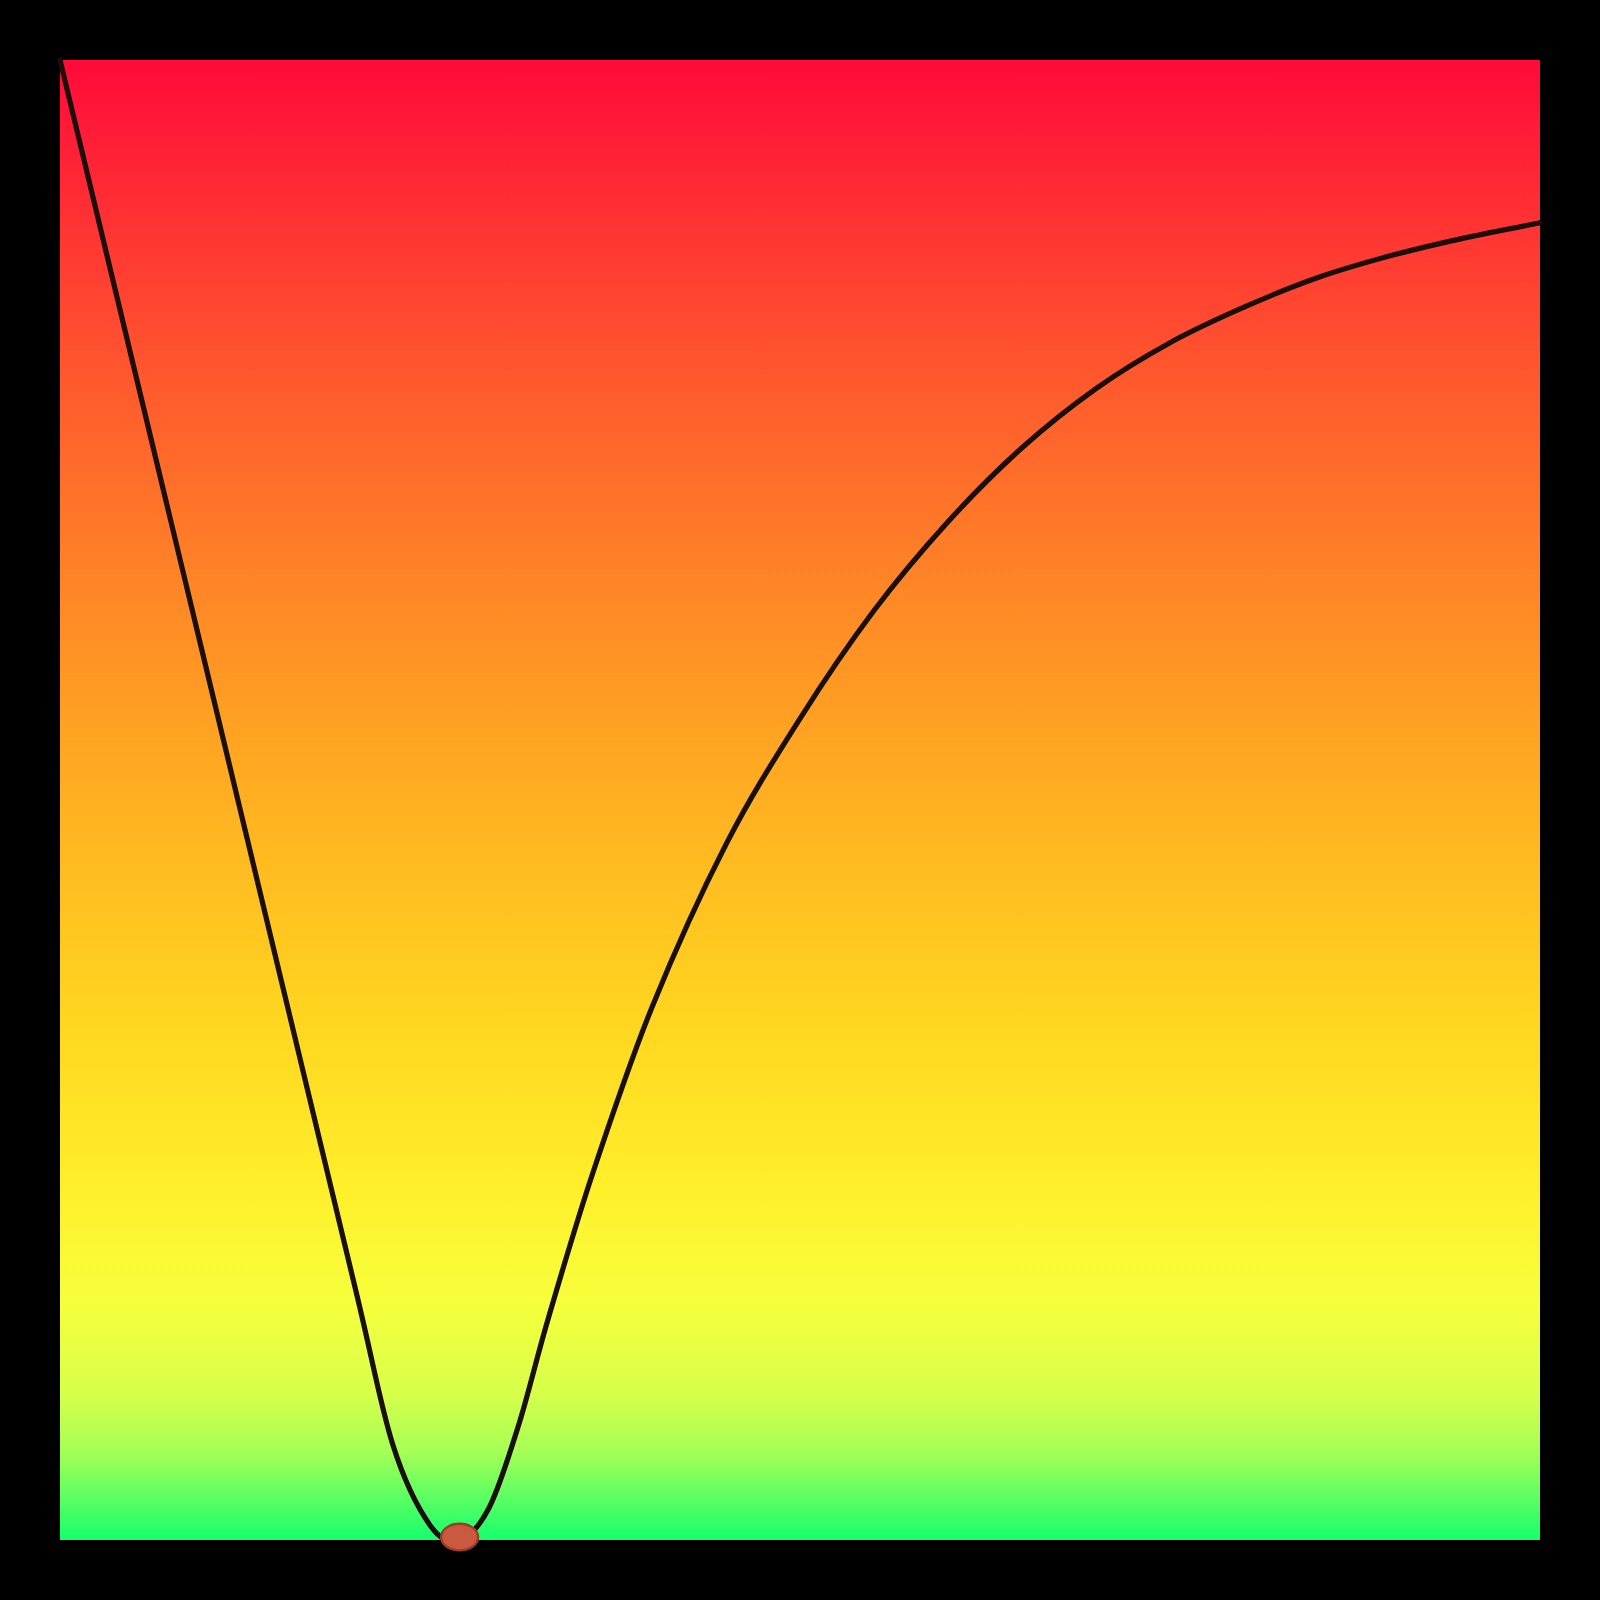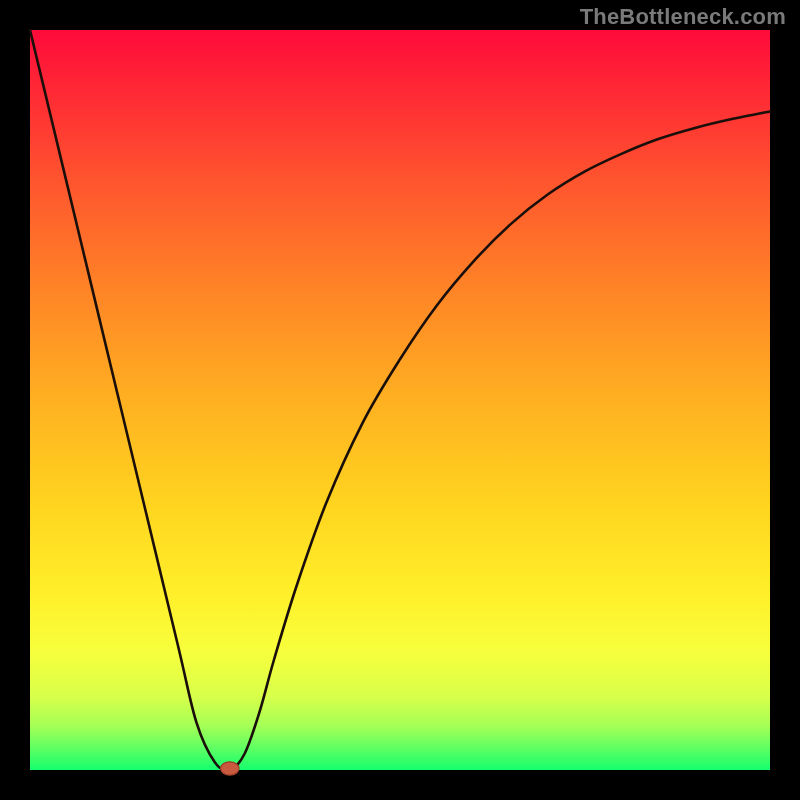--- a/index.html
+++ b/index.html
@@ -62,21 +62,20 @@
   .marker {
     fill: #c9593f;
     stroke: #9c3d28;
     stroke-width: 1.2;
   }
 </style>
 </head>
 <body>
 
 <div class="frame">
-  <div class="watermark">TheBottleneck.com</div>
 
   <div class="plot">
     <svg class="svg-layer" viewBox="0 0 740 740" preserveAspectRatio="none">
       <path id="curve-path" class="curve" d="M 0.00 0.00 C 6.17 25.65, 24.67 102.61, 37.00 153.92 C 49.33 205.23, 61.67 256.53, 74.00 307.84 C 86.33 359.15, 98.67 410.45, 111.00 461.76 C 123.33 513.07, 138.75 577.20, 148.00 615.68 C 157.25 654.16, 160.33 673.15, 166.50 692.64 C 172.67 712.13, 179.45 724.71, 185.00 732.60 C 190.55 740.49, 194.87 741.48, 199.80 740.00 C 204.73 738.52, 209.67 733.34, 214.60 723.72 C 219.53 714.10, 224.47 698.07, 229.40 682.28 C 234.33 666.49, 238.03 649.97, 244.20 629.00 C 250.37 608.03, 257.77 582.38, 266.40 556.48 C 275.03 530.58, 284.90 500.98, 296.00 473.60 C 307.10 446.22, 320.67 416.25, 333.00 392.20 C 345.33 368.15, 357.67 348.79, 370.00 329.30 C 382.33 309.81, 394.67 291.68, 407.00 275.28 C 419.33 258.88, 431.67 244.45, 444.00 230.88 C 456.33 217.31, 468.67 204.98, 481.00 193.88 C 493.33 182.78, 505.67 173.04, 518.00 164.28 C 530.33 155.52, 542.67 148.12, 555.00 141.34 C 567.33 134.56, 579.67 129.01, 592.00 123.58 C 604.33 118.15, 616.67 113.10, 629.00 108.78 C 641.33 104.46, 653.67 101.01, 666.00 97.68 C 678.33 94.35, 690.67 91.51, 703.00 88.80 C 715.33 86.09, 733.83 82.63, 740.00 81.40"></path>
       <ellipse id="marker-dot" class="marker" cx="199.80" cy="738.52" rx="9.25" ry="6.66"></ellipse>
     </svg>
   </div>
 </div>
 
 </body></html>

